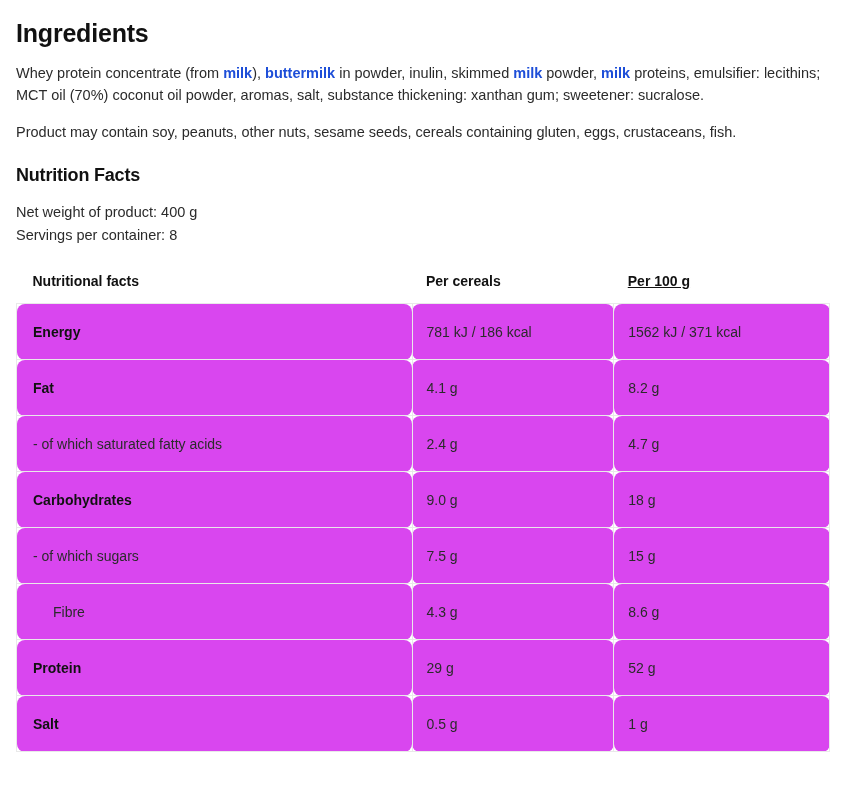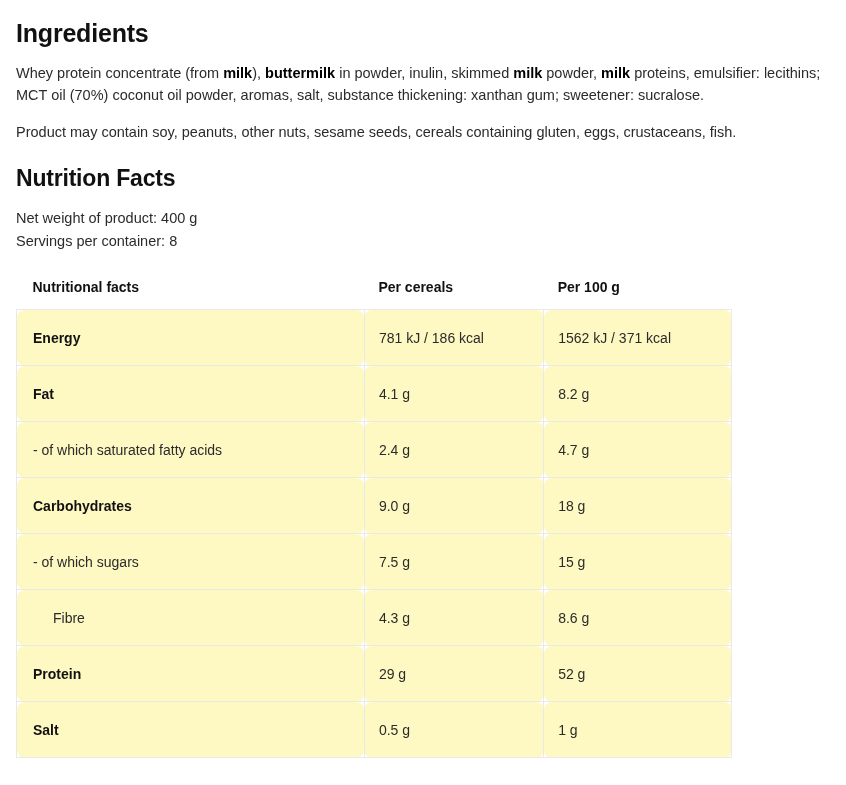--- a/index.html
+++ b/index.html
@@ -18,64 +18,64 @@
   }
   h2.section-title {
     font-size: 25px;
     line-height: 1.2;
     font-weight: 700;
     margin: 8px 0 14px 0;
     letter-spacing: -0.2px;
     color: #111111;
   }
   h2.nutrition-title {
-    font-size: 23px;
+    font-size: 18px;
     margin: 22px 0 14px 0;
   }
   p.body-text {
     font-size: 14.5px;
     line-height: 1.55;
     margin: 0 0 14px 0;
     color: #2b2b2b;
     max-width: 820px;
   }
-  p.body-text b { font-weight: 700; color: #000000; }
+  p.body-text b { font-weight: 700; color: #1d4ed8; }
   .facts-meta {
     font-size: 14.5px;
     line-height: 1.6;
     color: #2b2b2b;
     margin-bottom: 18px;
   }
   .facts-meta div { margin: 0; }
 
   table.nutrition {
-    width: 716px;
+    width: 814px;
     border-collapse: collapse;
     margin-top: 4px;
     font-size: 14px;
   }
   table.nutrition thead th {
     text-align: left;
     font-size: 14px;
     font-weight: 700;
     color: #111111;
     padding: 8px 14px 14px 14px;
     border: none;
     background: transparent;
   }
   table.nutrition thead th.col-name { width: 396px; padding-left: 16px; }
   table.nutrition thead th.col-portion { width: 202px; }
-  table.nutrition thead th.col-hundred { width: 216px; }
+  table.nutrition thead th.col-hundred { width: 216px; text-decoration: underline; }
 
   table.nutrition tbody td {
     border: 1px solid #e9e9e9;
     padding: 18px 14px;
     vertical-align: middle;
     color: #2b2b2b;
-    background: #fef9c3;
+    background: #d946ef;
     height: 56px;
     margin-top: 20px;
   }
   table.nutrition tbody td.name {
     padding-left: 16px;
     font-weight: 700;
     color: #111111;
   }
   table.nutrition tbody tr.sub td.name {
     font-weight: 400;

